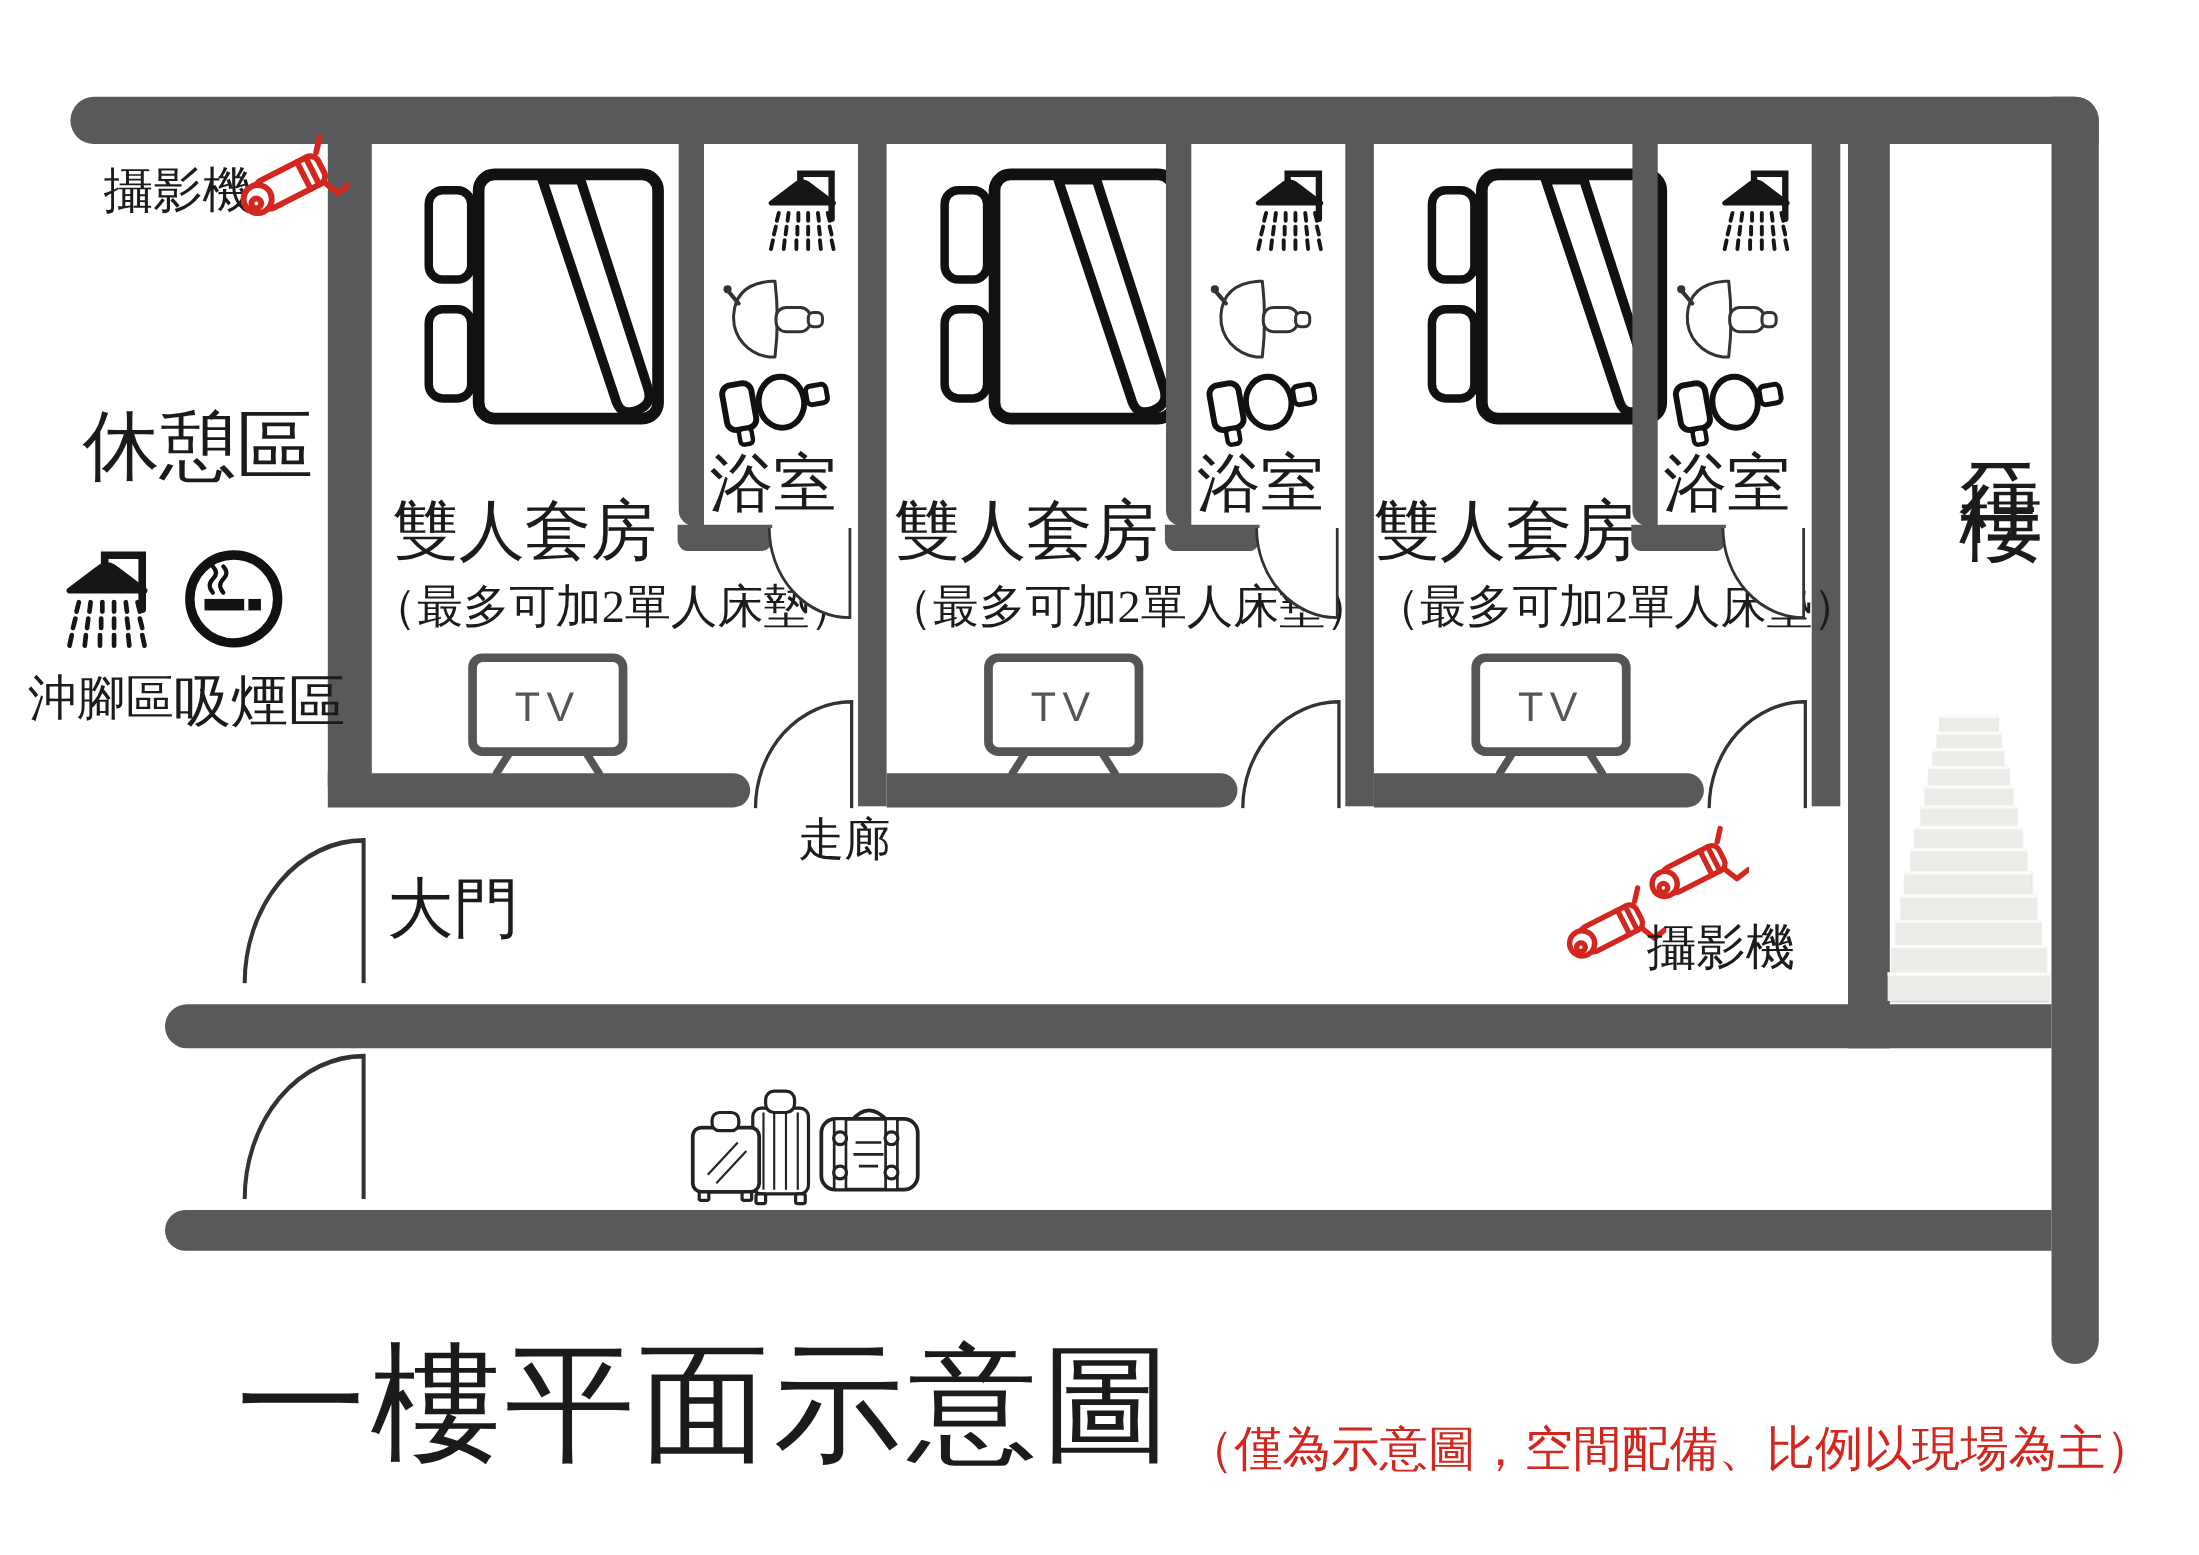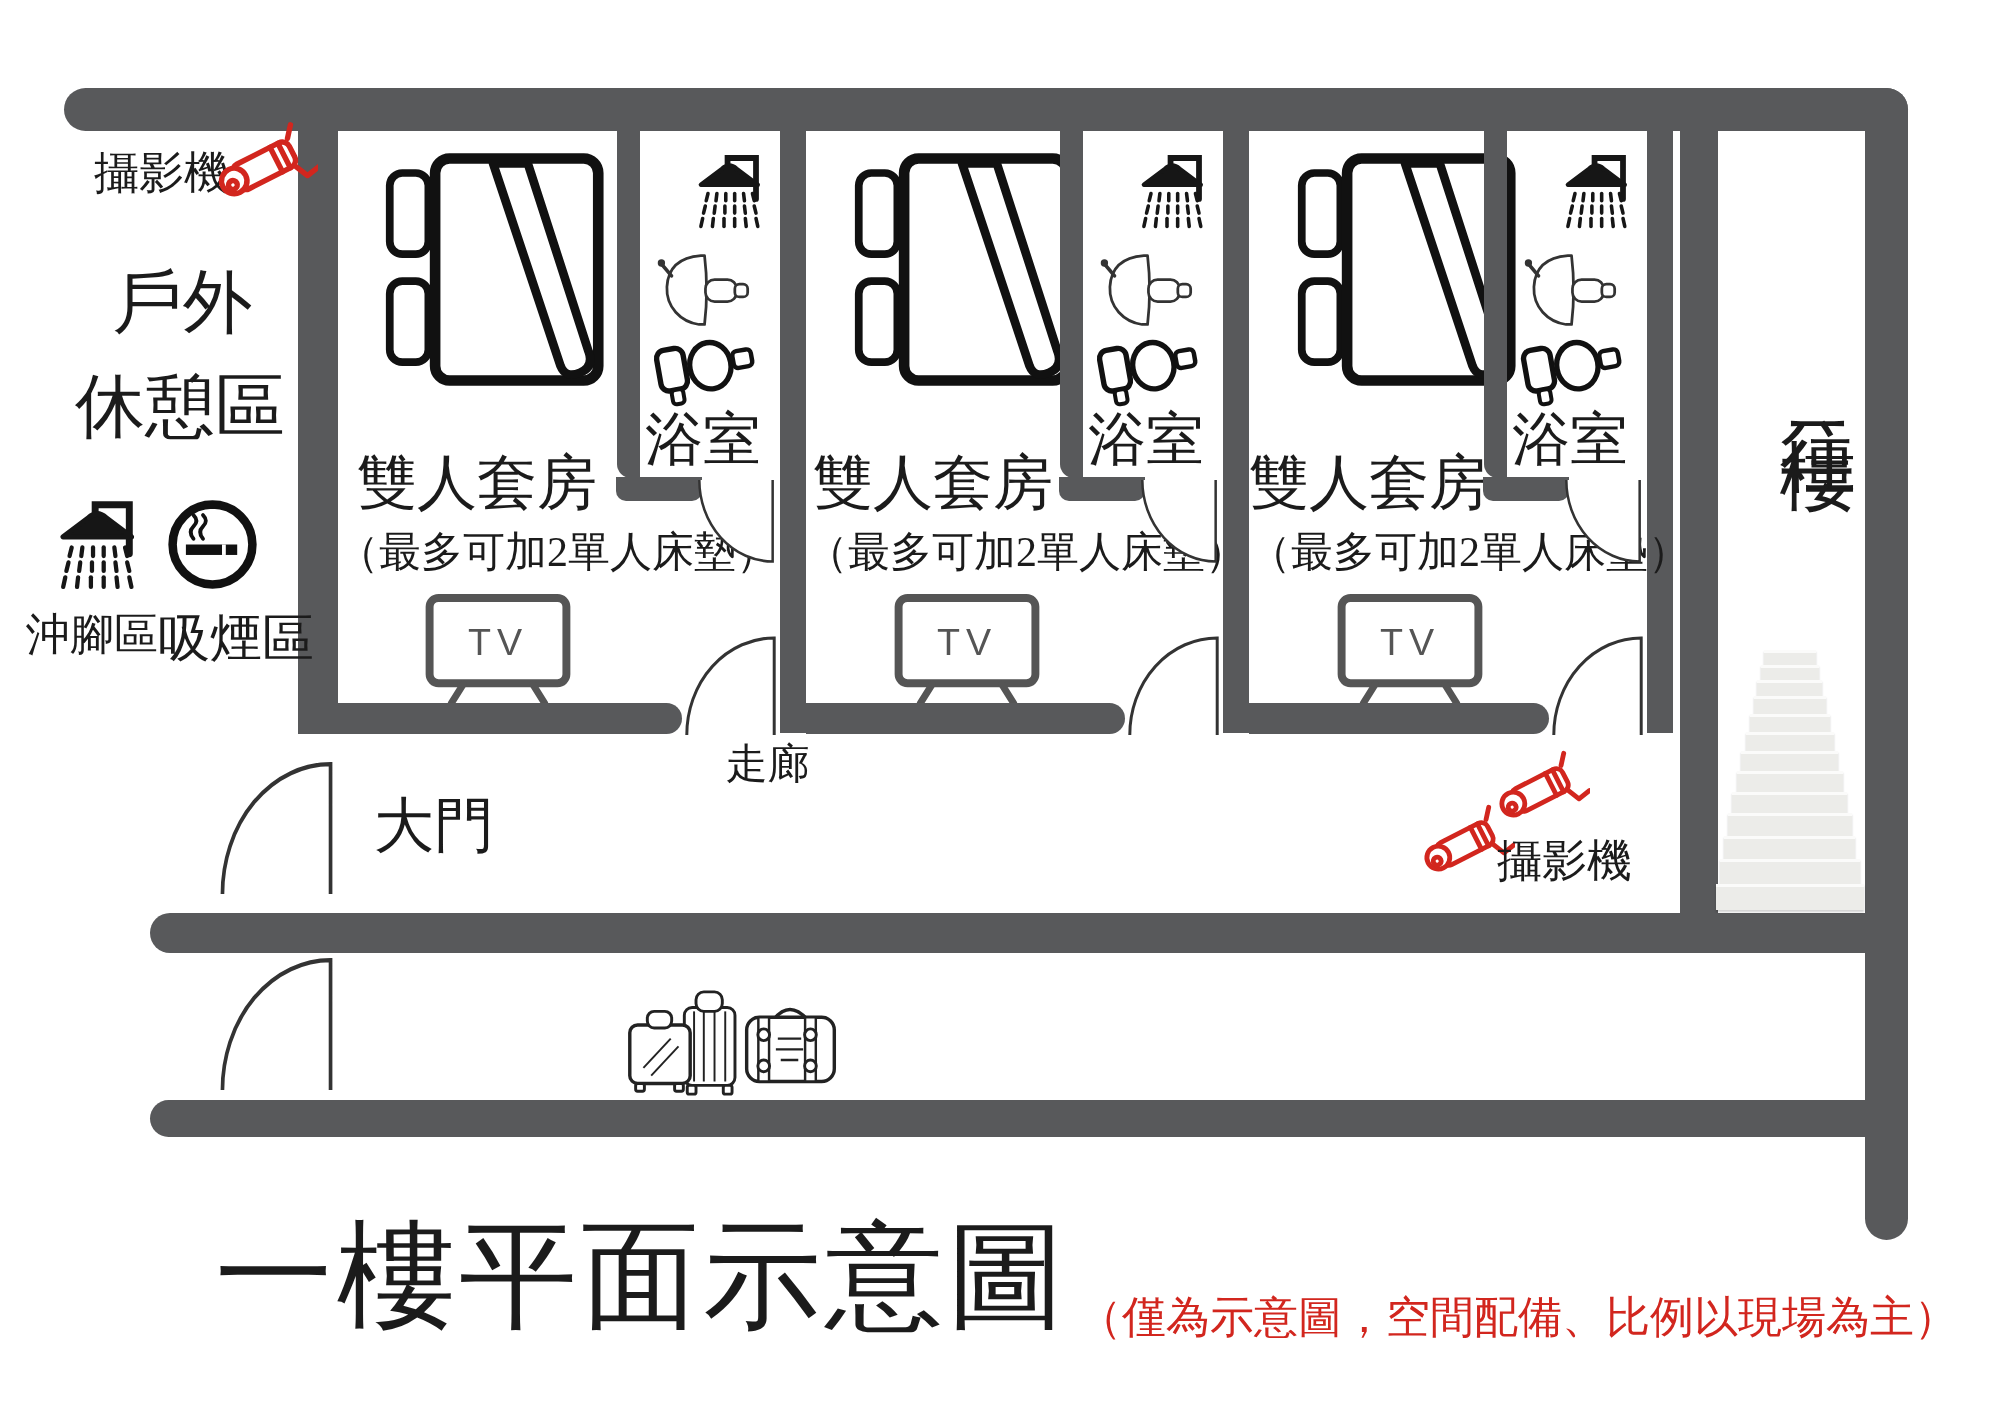--- a/index.html
+++ b/index.html
@@ -45,21 +45,21 @@
   #outdoor-1{left:60px;top:266px;width:245px;font-size:70px;}
   #outdoor-2{left:35px;top:354px;width:290px;font-size:70px;margin-top:16px;}
   #icon-footwash{left:48px;top:492px;width:105px;height:112px;}
   #icon-smoke{left:165px;top:497px;width:95px;height:95px;}
   #lbl-footwash{left:22px;top:612px;width:140px;font-size:44px;}
   #lbl-smoke{left:158px;top:612px;width:135px;font-size:52px;}
 
   
   #lbl-corridor{left:700px;top:742px;width:135px;font-size:42px;text-align:center;}
   #door-main{left:219px;top:760px;width:115px;height:134px;}
-  #lbl-main-door{left:352px;top:795px;font-size:60px;margin-left:22px;}
+  #lbl-main-door{left:352px;top:795px;font-size:60px;}
   #cam-c1{left:1415px;top:802px;width:100px;height:88px;}
   #cam-c2{left:1490px;top:748px;width:100px;height:88px;}
   #lbl-cam-c{left:1497px;top:838px;font-size:45px;}
 
   
   #door-luggage{left:219px;top:956px;width:115px;height:134px;}
   #lbl-luggage{left:345px;top:995px;font-size:64px;}
   #icon-luggage{left:618px;top:988px;width:232px;height:112px;}
 
   
@@ -208,21 +208,20 @@
   <div class="wall" id="wall-3r"></div>
   <div class="wall" id="wall-stairs"></div>
   <div class="wall" id="wall-corridor"></div>
   <div class="wall" id="wall-luggage"></div>
 
   <div class="cjk" id="cam-tl-label">攝影機</div>
   <svg class="abs" id="cam-tl">
       <use href="#sym-camera"></use>
     </svg>
 
-  <div class="cjk ctr" id="outdoor-1">戶外</div>
   <div class="cjk ctr" id="outdoor-2">休憩區</div>
   <svg class="abs" id="icon-footwash">
       <use href="#sym-shower"></use>
     </svg>
   <svg class="abs" id="icon-smoke">
       <use href="#sym-smoke"></use>
     </svg>
   <div class="cjk ctr" id="lbl-footwash">沖腳區</div>
   <div class="cjk ctr" id="lbl-smoke">吸煙區</div>
 

